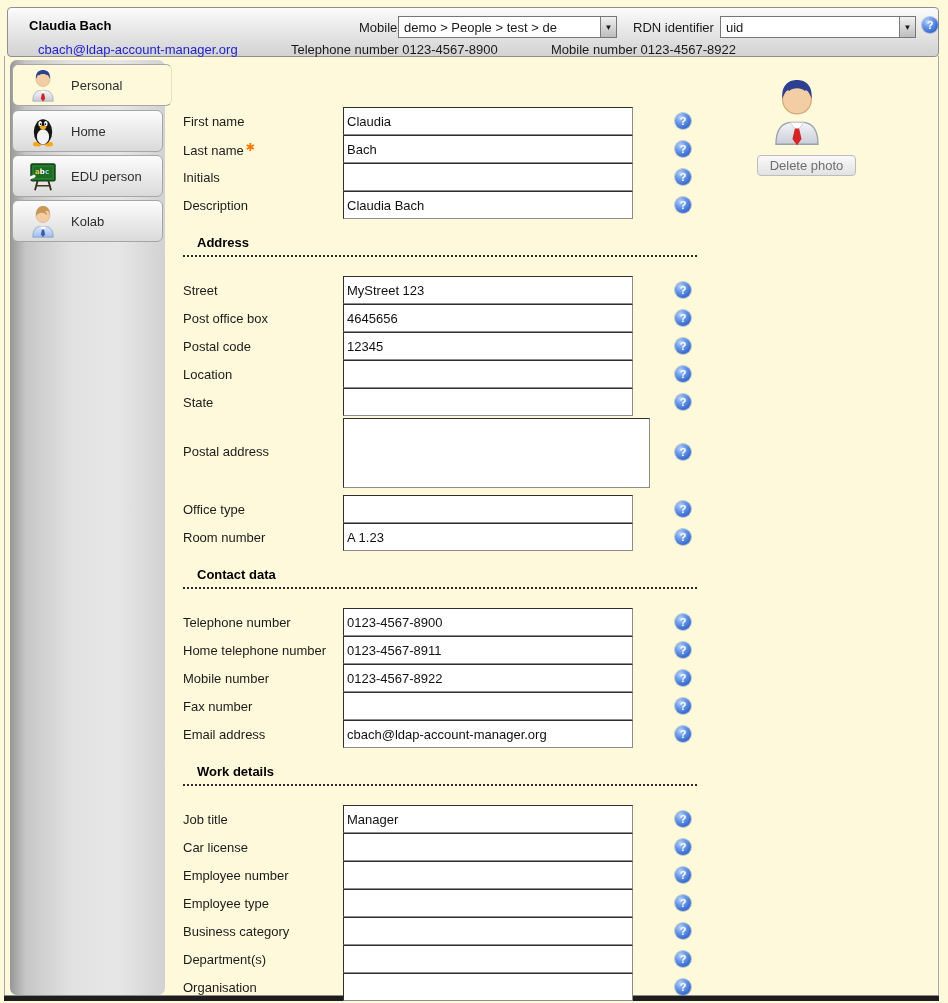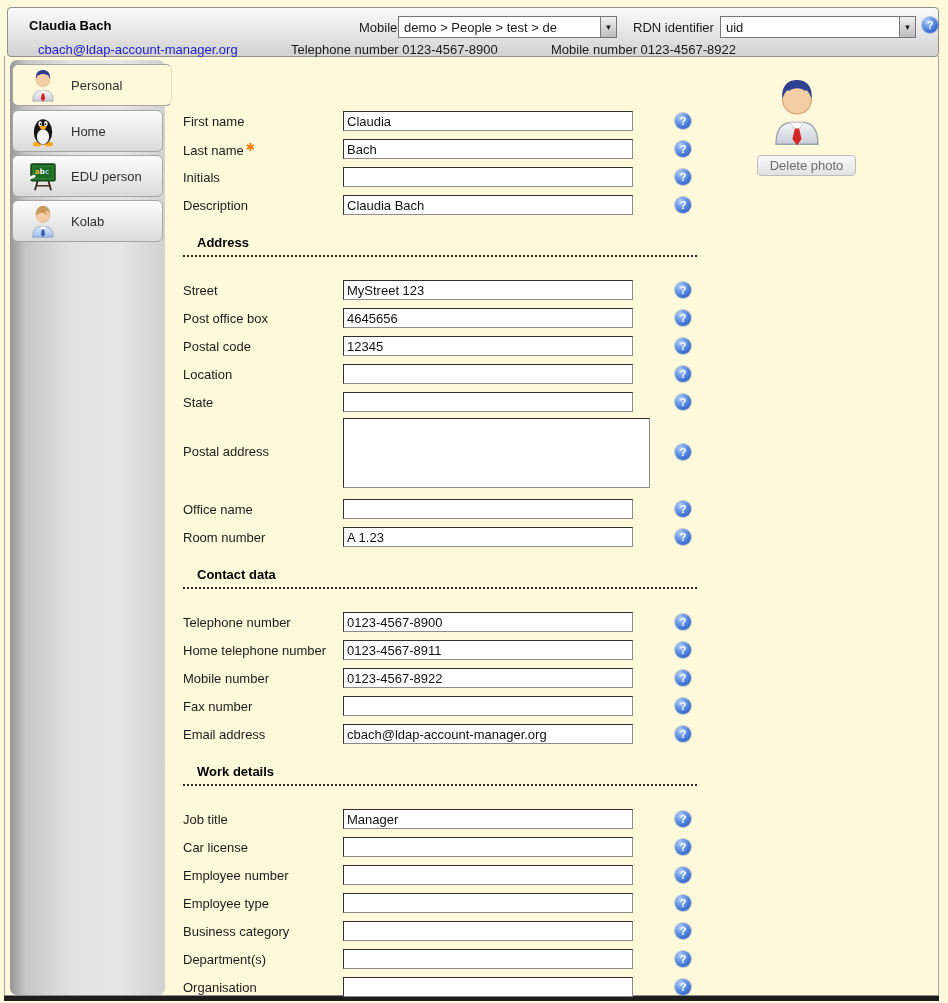--- a/index.html
+++ b/index.html
@@ -102,21 +102,21 @@
   .row.t-textarea { height:79px; align-items:flex-start; padding-top:2px; }
   .row.t-textarea .flabel, .row.t-textarea .help { margin-top:26px; }
   .flabel { width:160px; flex:none; white-space:nowrap; color:#1c1c1c; }
   .req { color:#f70; font-size:11px; vertical-align:4px; margin-left:2px; }
   .ctl-input, .ctl-ta {
     background:#fff; border:1px solid;
     border-color:#2f2f2f #8c8c8c #8c8c8c #2f2f2f;
     font-family:"Liberation Sans",sans-serif; font-size:13px; color:#111;
     padding:0 3px;
   }
-  .ctl-input { width:290px; height:20px; display:none; }
+  .ctl-input { width:290px; height:28px; display:none; }
   .ctl-ta { width:307px; height:70px; resize:none; display:none; }
   .ctl-select {
     width:322px; height:20px; background:#e5e5e5;
     border:1px solid #1f1f1f;
     display:none; align-items:center; cursor:default;
   }
   .ctl-select .sel-text { flex:1; text-align:right; padding-right:4px; }
   .ctl-select .sel-arrow {
     width:15px; background:linear-gradient(#f4f4f4,#c2c2c2);
     border-left:1px solid #5a5a5a; font-size:7px;
@@ -319,21 +319,21 @@
 
   <div class="row t-textarea">
     <span class="flabel"><span>Postal address</span></span>
 
     <textarea class="ctl-ta" style=""></textarea>
 
     <div class="help">?</div>
   </div>
 
   <div class="row t-text">
-    <span class="flabel"><span>Office name</span></span>
+    <span class="flabel"><span>Office type</span></span>
     <input class="ctl-input" type="text" value="" style="">
 
     <div class="help">?</div>
   </div>
 
   <div class="row t-text">
     <span class="flabel"><span>Room number</span></span>
     <input class="ctl-input" type="text" value="A 1.23" style="">
 
     <div class="help">?</div>

